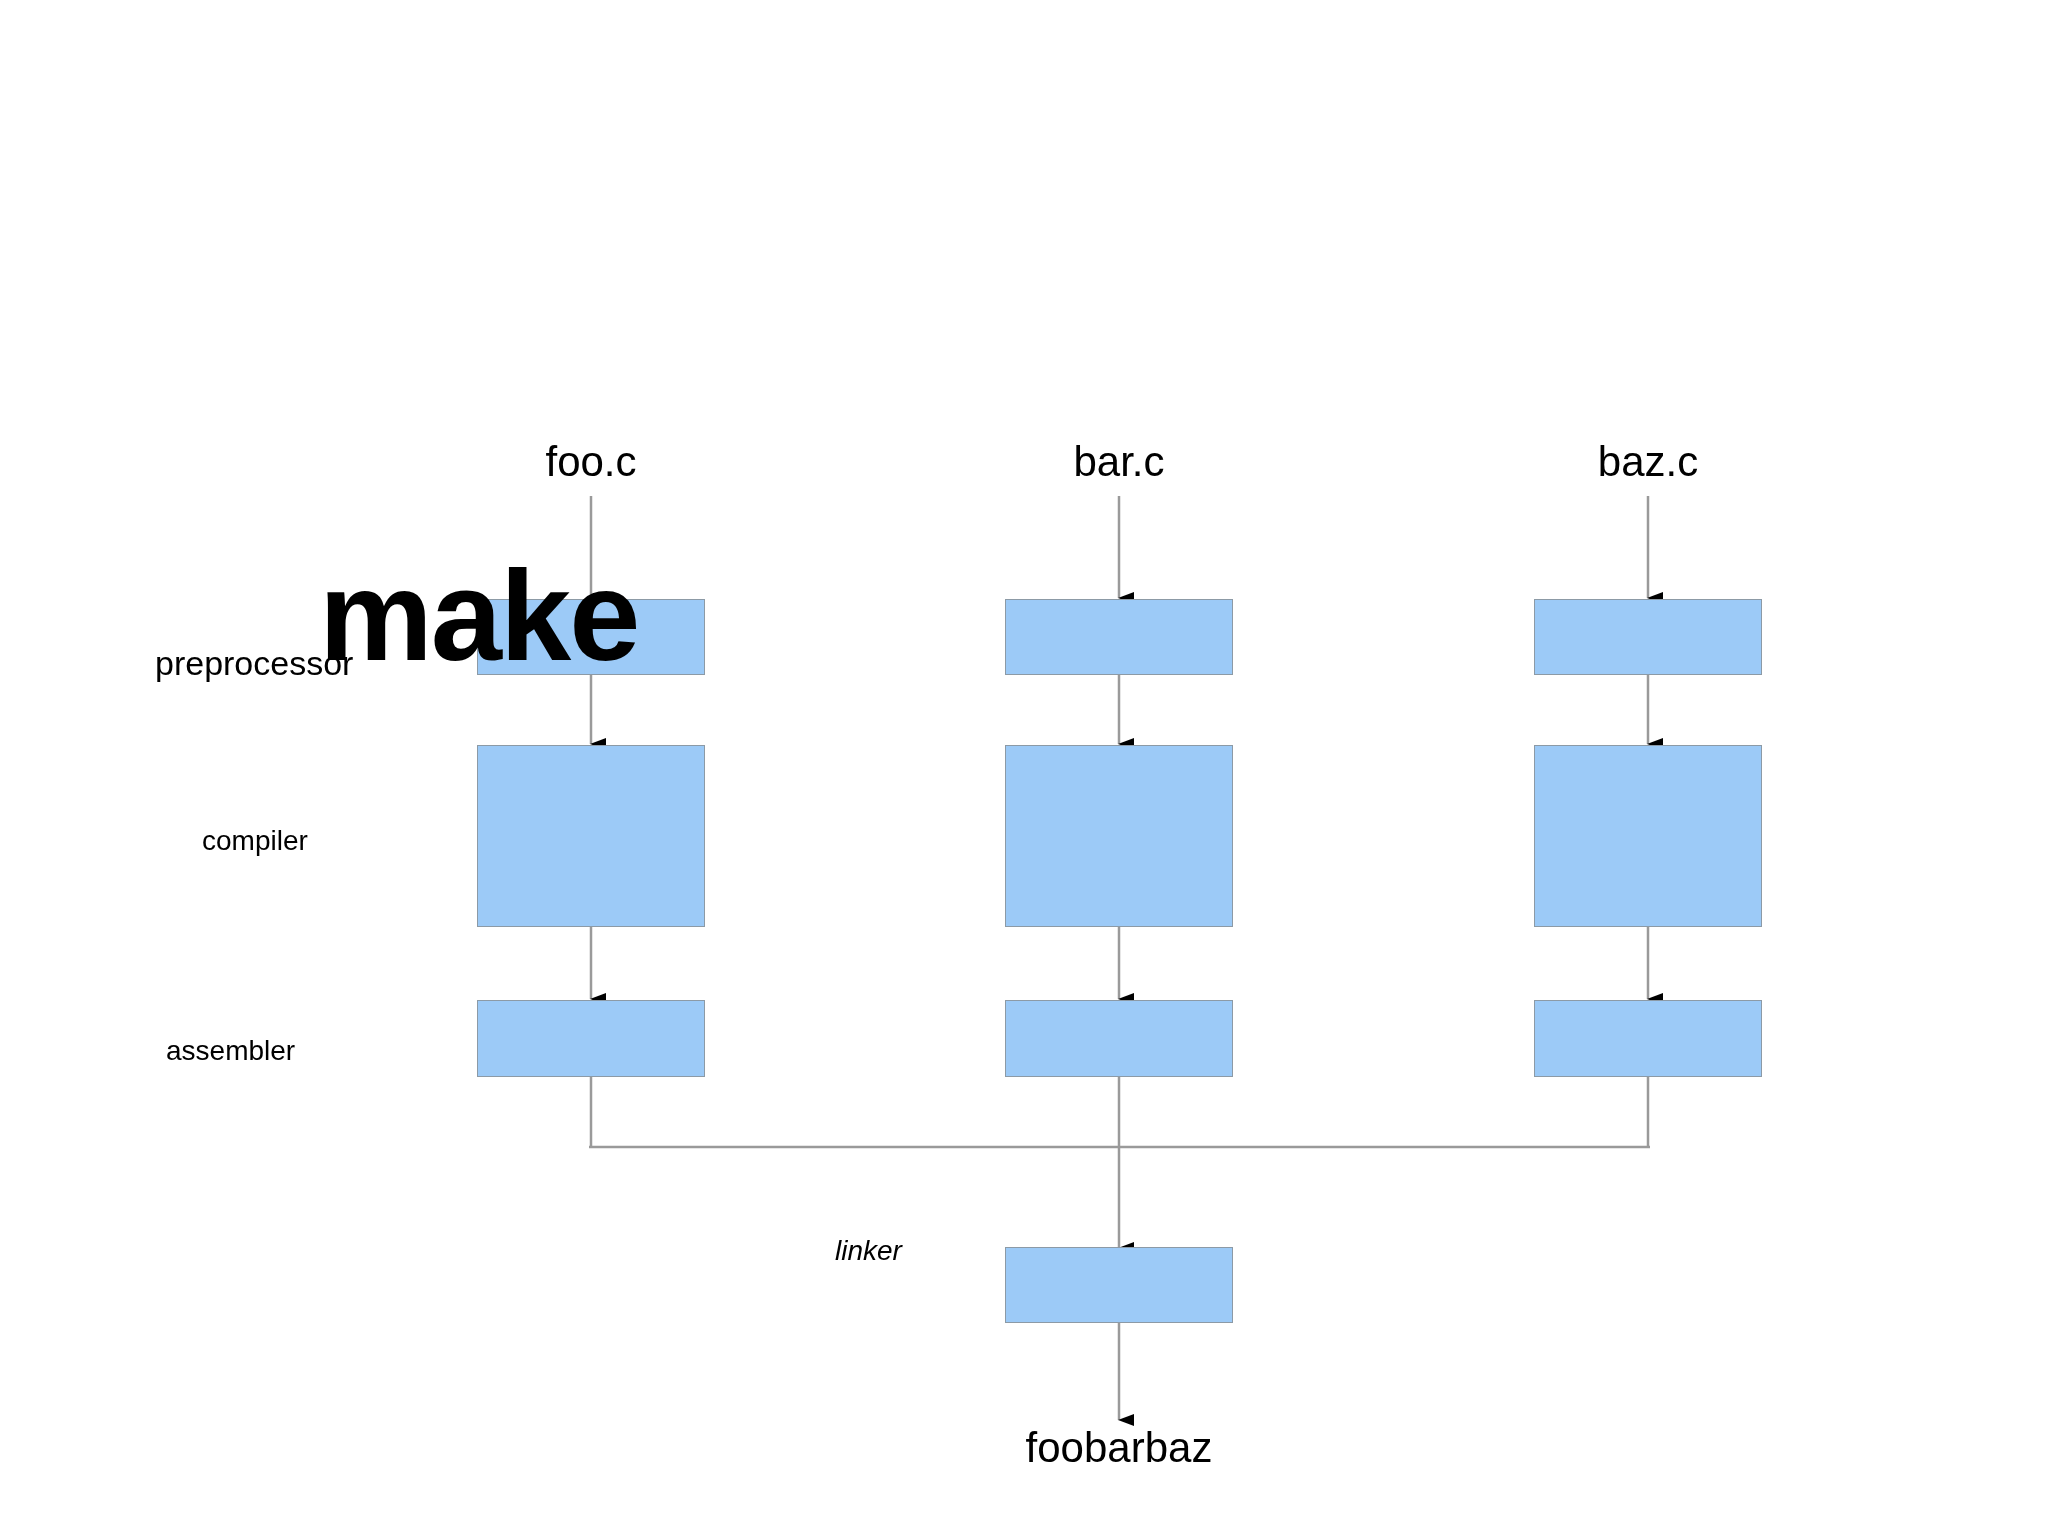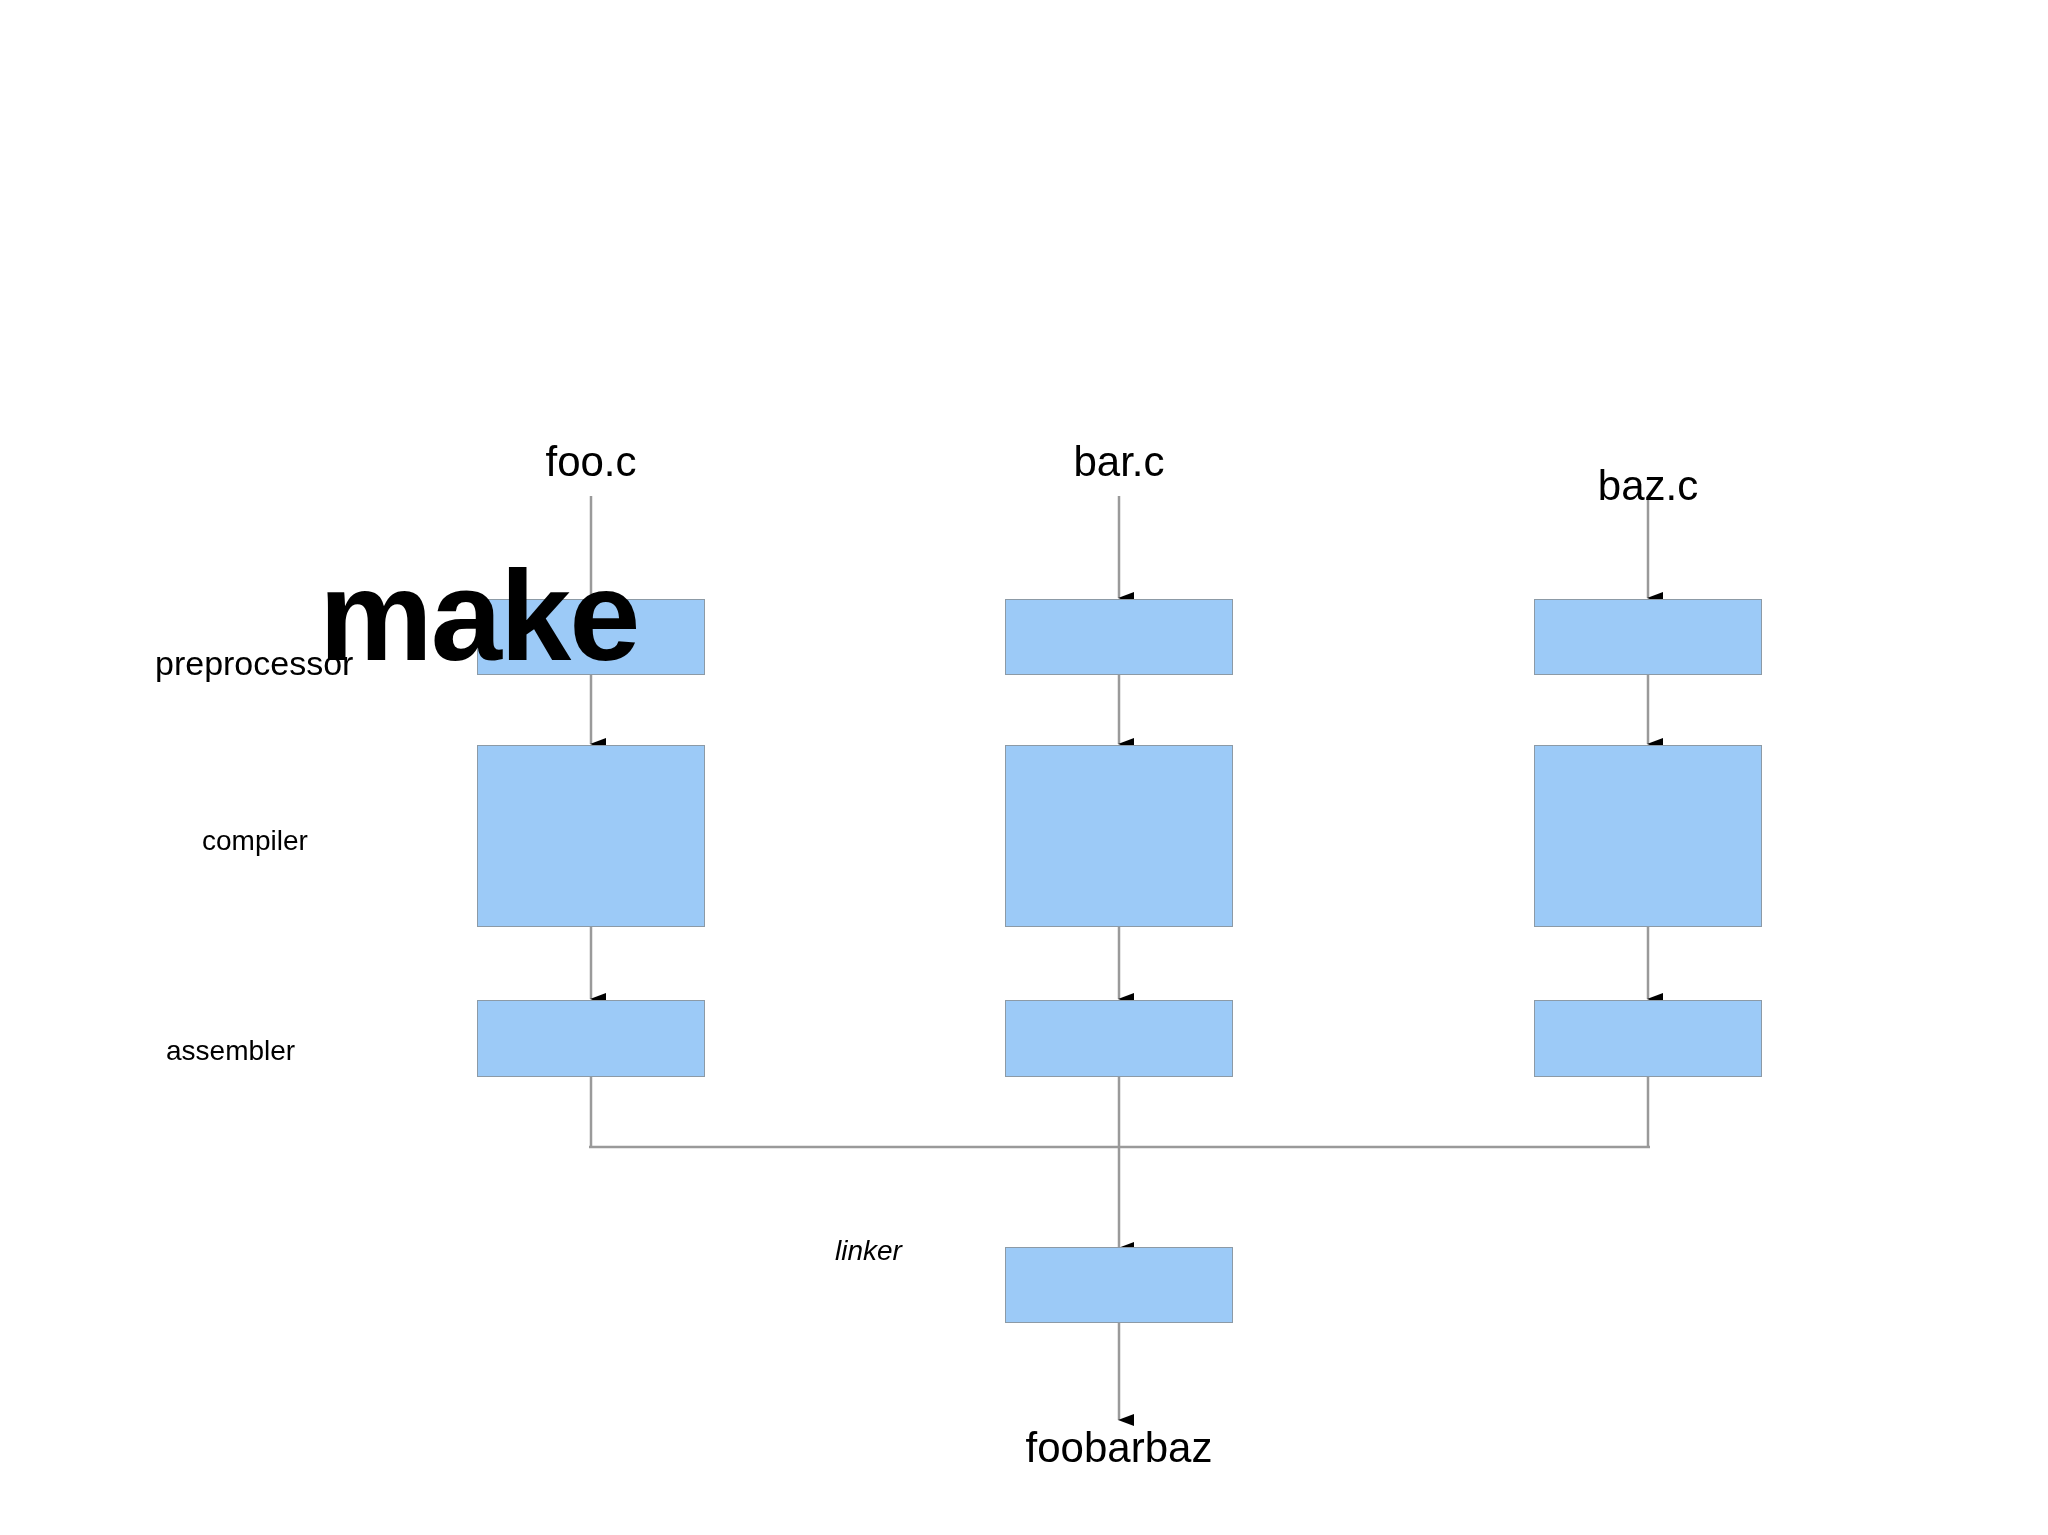--- a/index.html
+++ b/index.html
@@ -96,21 +96,21 @@
       <line x1="1119" y1="1147" x2="1650" y2="1147"></line>
     </g>
 
     <g stroke="#9a9a9a" stroke-width="2.5" fill="none">
       <line x1="1119" y1="1322" x2="1119" y2="1420" marker-end="url(#arrowhead)"></line>
     </g>
   </svg>
 
   <div class="txt file-label" style="left:591px; top:438px;">foo.c</div>
   <div class="txt file-label" style="left:1119px; top:438px;text-align:right;">bar.c</div>
-  <div class="txt file-label" style="left:1648px; top:462px;">baz.c</div>
+  <div class="txt file-label" style="left:1648px; top:438px;">baz.c</div>
 
   <div class="txt row-label small" style="left:155px; top:612px;margin-top:32px;">preprocessor</div>
   <div class="txt row-label" style="left:202px; top:825px;">compiler</div>
   <div class="txt row-label" style="left:166px; top:1035px;">assembler</div>
   <div class="txt row-label" style="left:835px; top:1235px;font-style:italic;">linker</div>
 
   <div class="node-box" style="left:477px; top:599px; width:228px; height:76px;"></div>
   <div class="node-box" style="left:477px; top:745px; width:228px; height:182px;"></div>
   <div class="node-box" style="left:477px; top:1000px; width:228px; height:77px;"></div>
 

